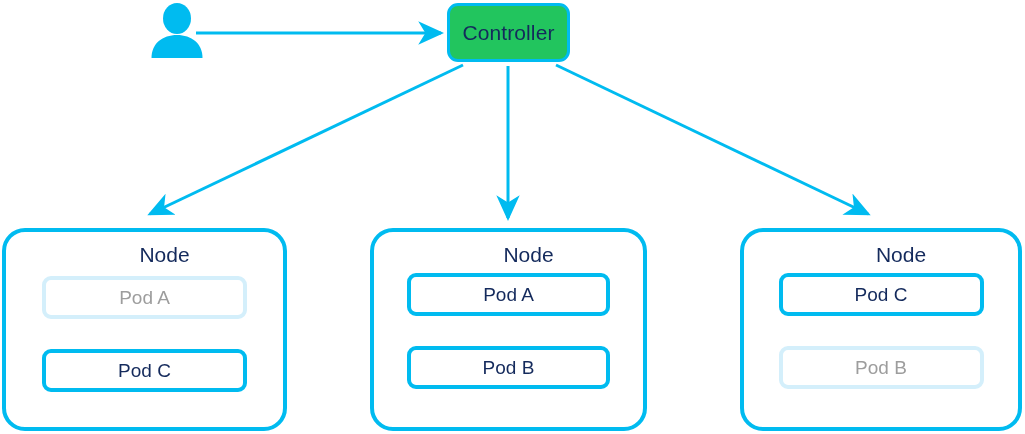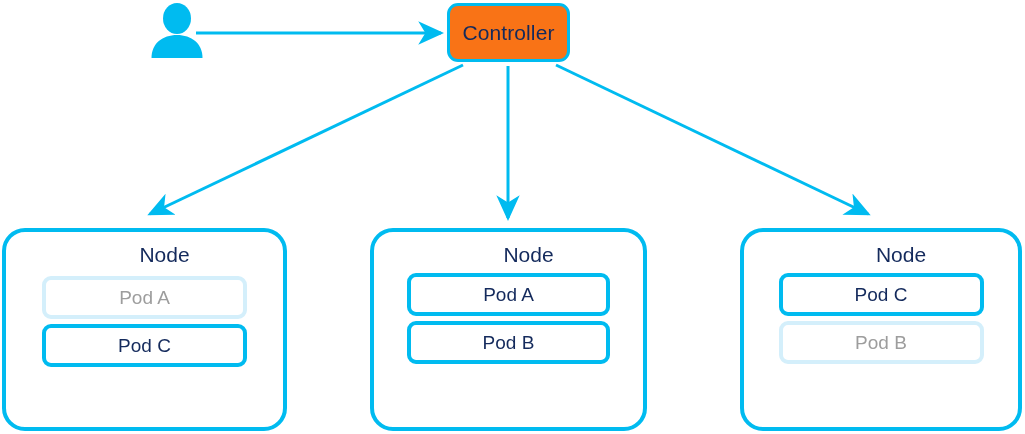--- a/index.html
+++ b/index.html
@@ -40,21 +40,21 @@
   
   #controller {
     position: absolute;
     left: 447px;
     top: 3px;
     width: 123px;
     height: 59px;
     box-sizing: border-box;
     border: 3px solid #00bbf0;
     border-radius: 11px;
-    background: #f97316;
+    background: #22c55e;
     display: flex;
     align-items: center;
     justify-content: center;
   }
   #controller .label {
     font-size: 21px;
     color: #142a5c;
     letter-spacing: .1px;
     white-space: nowrap;
   }
@@ -85,21 +85,21 @@
   }
 
   .pod-stack {
     position: absolute;
     left: 0;
     right: 0;
     top: 41px;
     display: flex;
     flex-direction: column;
     align-items: center;
-    gap: 5px;
+    gap: 30px;
   }
   .node.n0 .pod-stack { top: 44px; }
 
   .pod {
     box-sizing: border-box;
     height: 43px;
     border-radius: 9px;
     background: #ffffff;
     display: flex;
     align-items: center;

